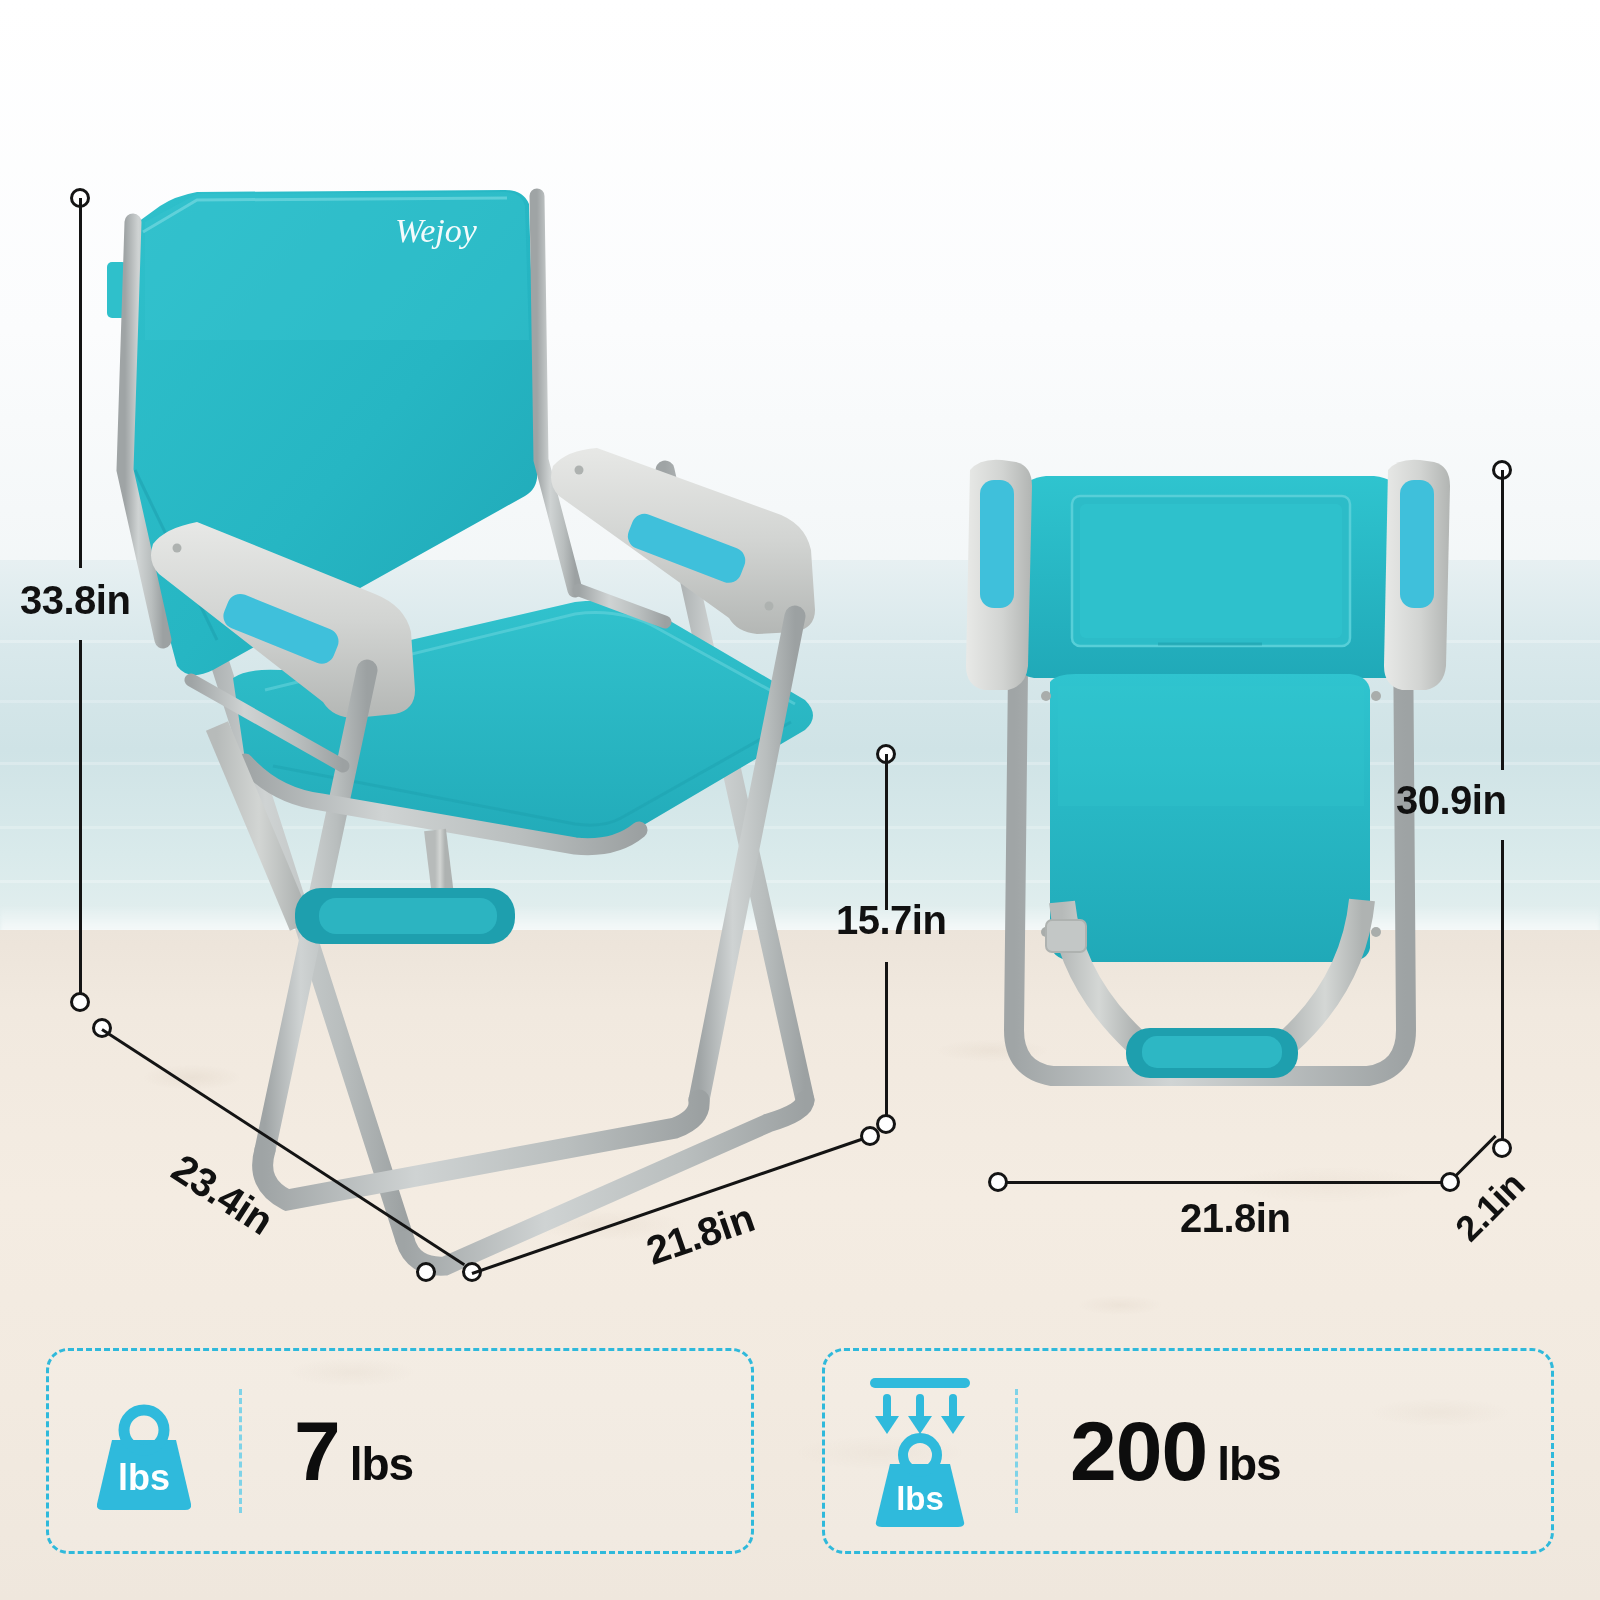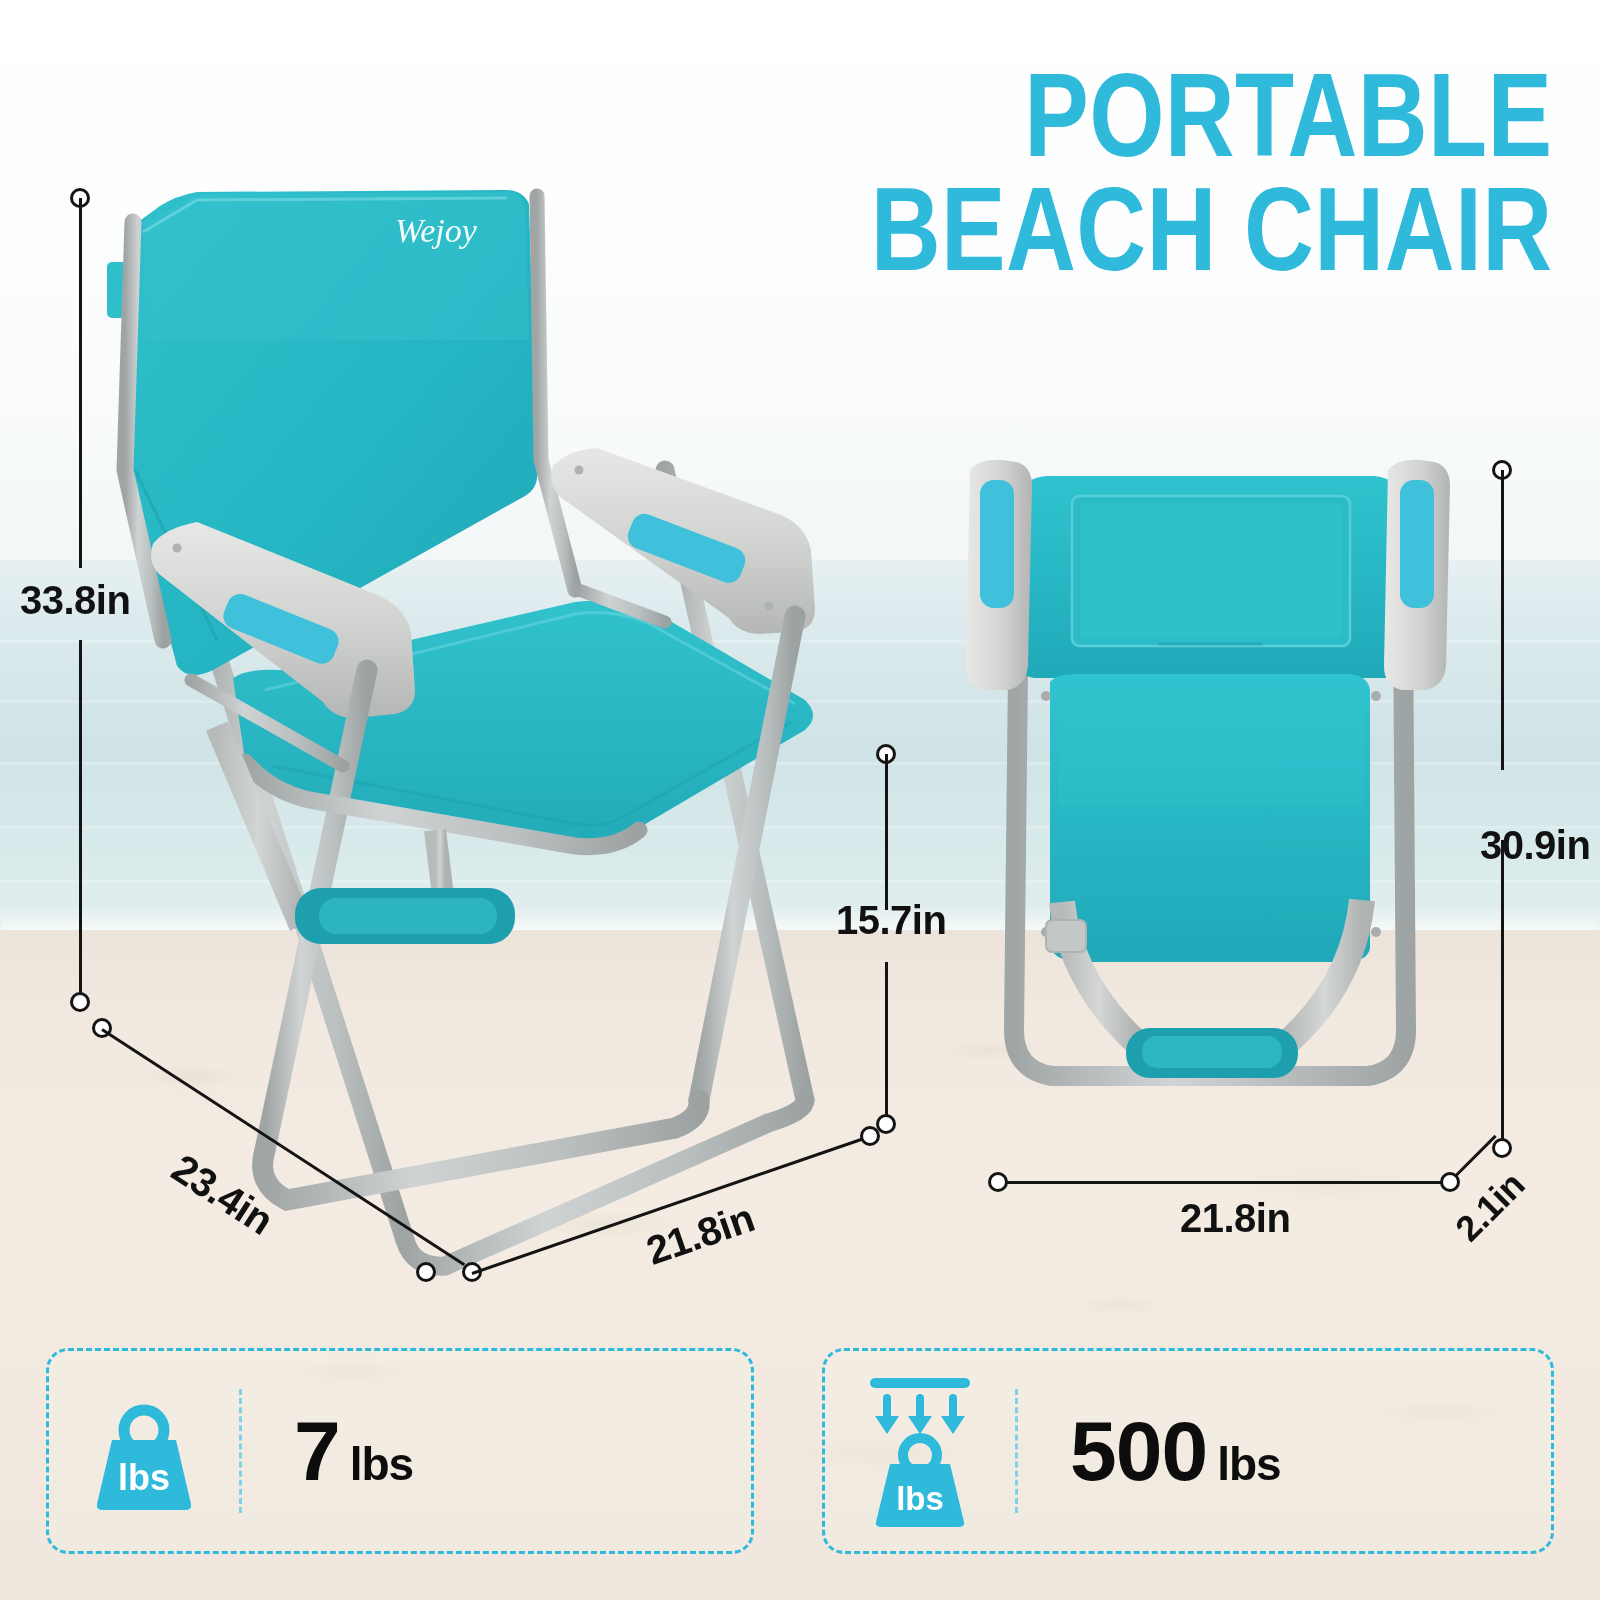--- a/index.html
+++ b/index.html
@@ -76,24 +76,20 @@
   <div class="bg-sea"></div>
   <div class="sea-band" style="top:640px;opacity:.5"></div>
   <div class="sea-band" style="top:700px;opacity:.4"></div>
   <div class="sea-band" style="top:762px;opacity:.45"></div>
   <div class="sea-band" style="top:826px;opacity:.4"></div>
   <div class="sea-band" style="top:880px;opacity:.5"></div>
   <div class="surf"></div>
   <div class="bg-sand"></div>
   <div class="sand-tex"></div>
 
-  <div class="headline">
-    <span class="ln" style="color: rgb(47, 186, 220);">PORTABLE</span>
-    <span class="ln" style="color: rgb(47, 186, 220);">BEACH CHAIR</span>
-  </div>
 
   <svg class="chair" style="left:105px;top:170px;" width="790" height="1140" viewBox="0 0 790 1140">
     <defs>
       <linearGradient id="fab" x1="0" y1="0" x2="1" y2="1">
         <stop offset="0" stop-color="#2FC0CB"></stop>
           <stop offset="0.55" stop-color="#26B6C3"></stop>
           <stop offset="1" stop-color="#1FA7B6"></stop>
       </linearGradient>
       <linearGradient id="fabSeat" x1="0" y1="0" x2="0" y2="1">
         <stop offset="0" stop-color="#31C2CD"></stop>
@@ -260,21 +256,21 @@
   <div class="dot" style="left:860px;top:1126px;"></div>
 
   <div class="dot" style="left:876px;top:744px;"></div>
   <div class="dimline v" style="left:884.5px;top:754px;height:156px;"></div>
   <div class="dimlabel" style="left:836px;top:898px;text-align:right;">15.7in</div>
   <div class="dimline v" style="left:884.5px;top:962px;height:160px;"></div>
   <div class="dot" style="left:876px;top:1114px;"></div>
 
   <div class="dot" style="left:1492px;top:460px;"></div>
   <div class="dimline v" style="left:1500.5px;top:470px;height:300px;"></div>
-  <div class="dimlabel" style="left:1480px;top:778px;margin-top:45px;">30.9in</div>
+  <div class="dimlabel" style="left:1396px;top:778px;">30.9in</div>
   <div class="dimline v" style="left:1500.5px;top:840px;height:306px;"></div>
   <div class="dot" style="left:1492px;top:1138px;"></div>
 
   <div class="dot" style="left:988px;top:1172px;"></div>
   <div class="dimline h" style="left:1006px;top:1180.5px;width:440px;"></div>
   <div class="dimlabel" style="left:1180px;top:1196px;">21.8in</div>
   <div class="dot" style="left:1440px;top:1172px;"></div>
 
   <div class="dimrot" style="left:1456px;top:1174px;width:56px;transform:rotate(-45deg);"></div>
   <div class="dimlabel rot" style="left:1462px;top:1214px;transform:rotate(-45deg);font-size:36px;">2.1in</div>
@@ -309,19 +305,19 @@
           <path d="M91 44 L115 44 L103 62 Z"></path>
         </g>
         <path d="M40 92 L100 92 L114 150 Q115 155 108 155 L32 155 Q25 155 26 150 Z" fill="#2FBADC"></path>
         <circle cx="70" cy="83" r="17" fill="none" stroke="#2FBADC" stroke-width="10"></circle>
         <text x="70" y="138" text-anchor="middle" font-family="'Liberation Sans',sans-serif" font-size="33" font-weight="700" fill="#ffffff">lbs</text>
       </svg>
     </div>
     <div class="card-div"></div>
     <div class="card-text">
       <div class="ct-big">
-        <span>500</span>
+        <span>200</span>
         <span class="ct-unit">lbs</span>
       </div>
     </div>
   </div>
 
 </div>
 
 </body></html>

